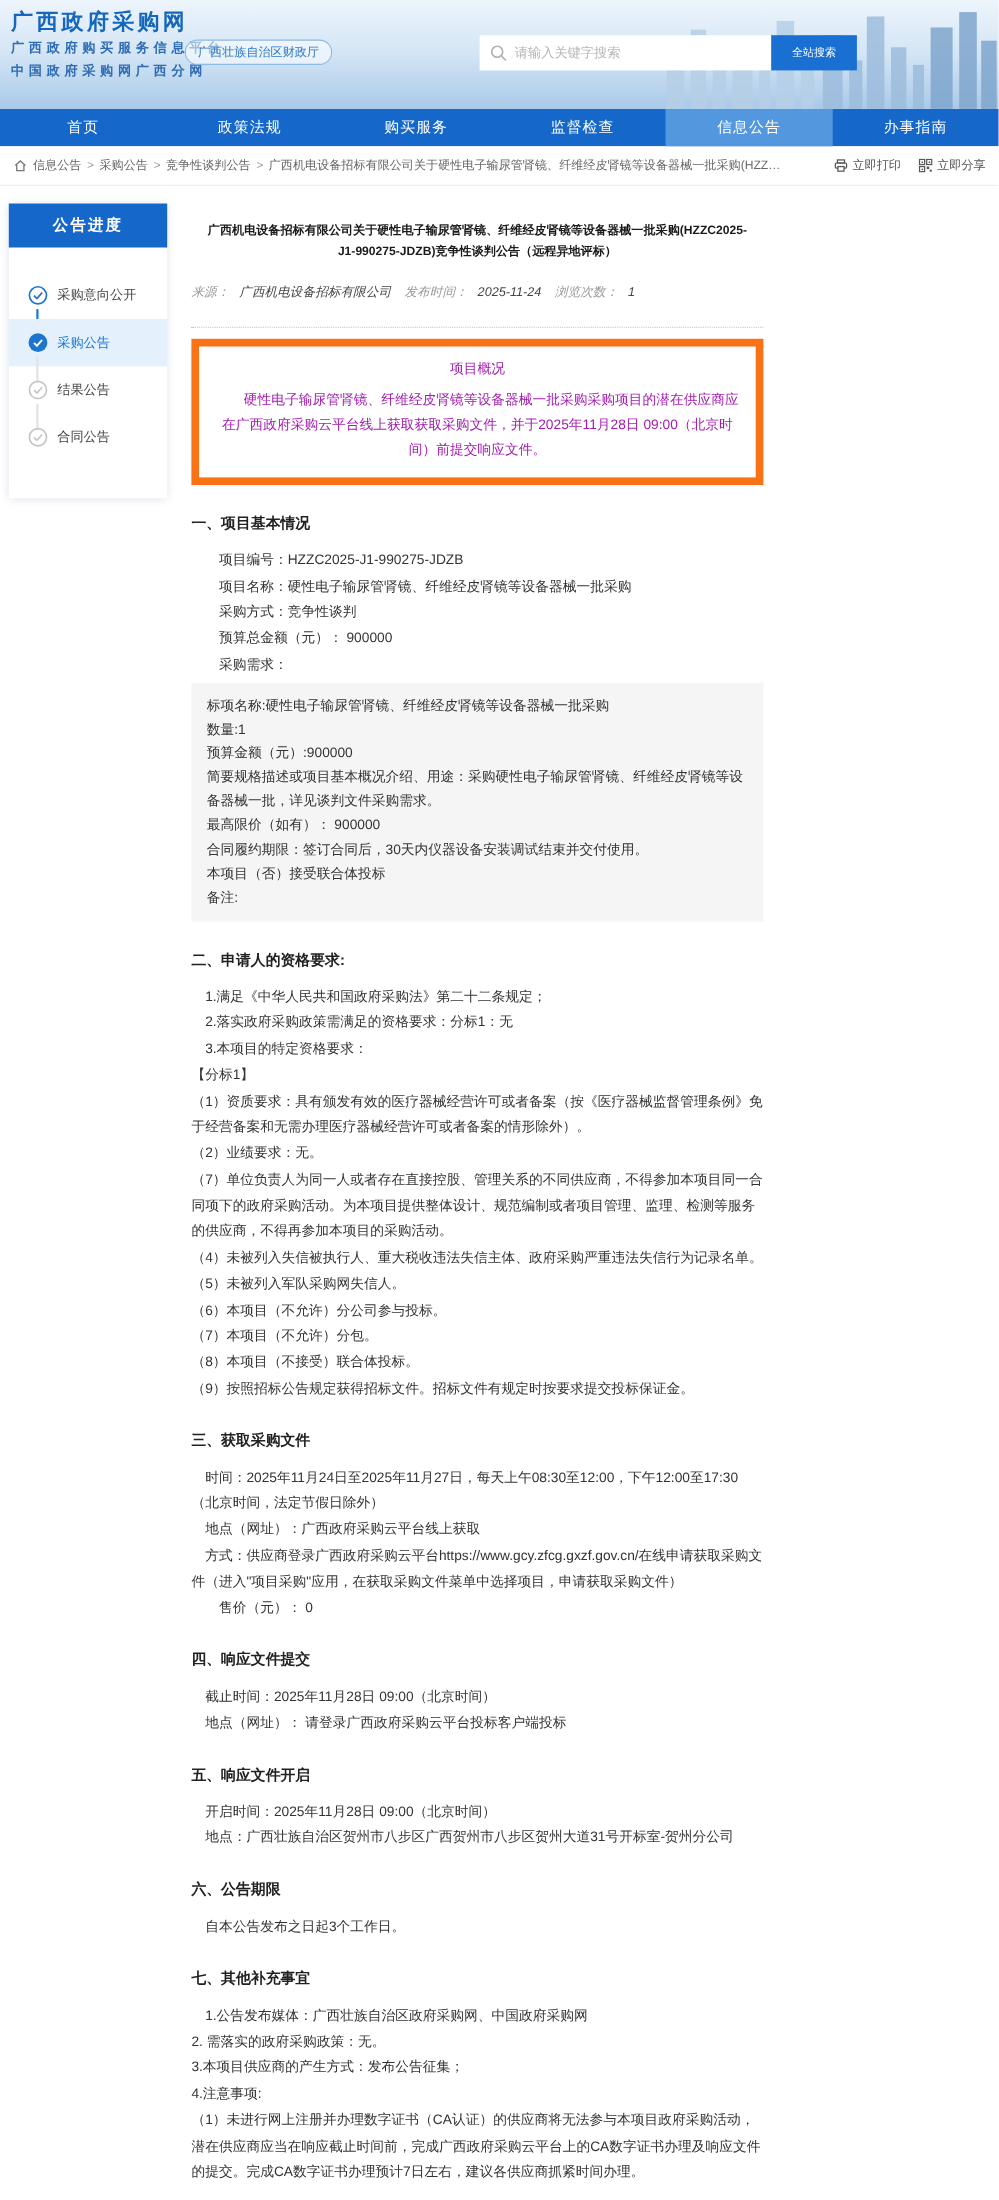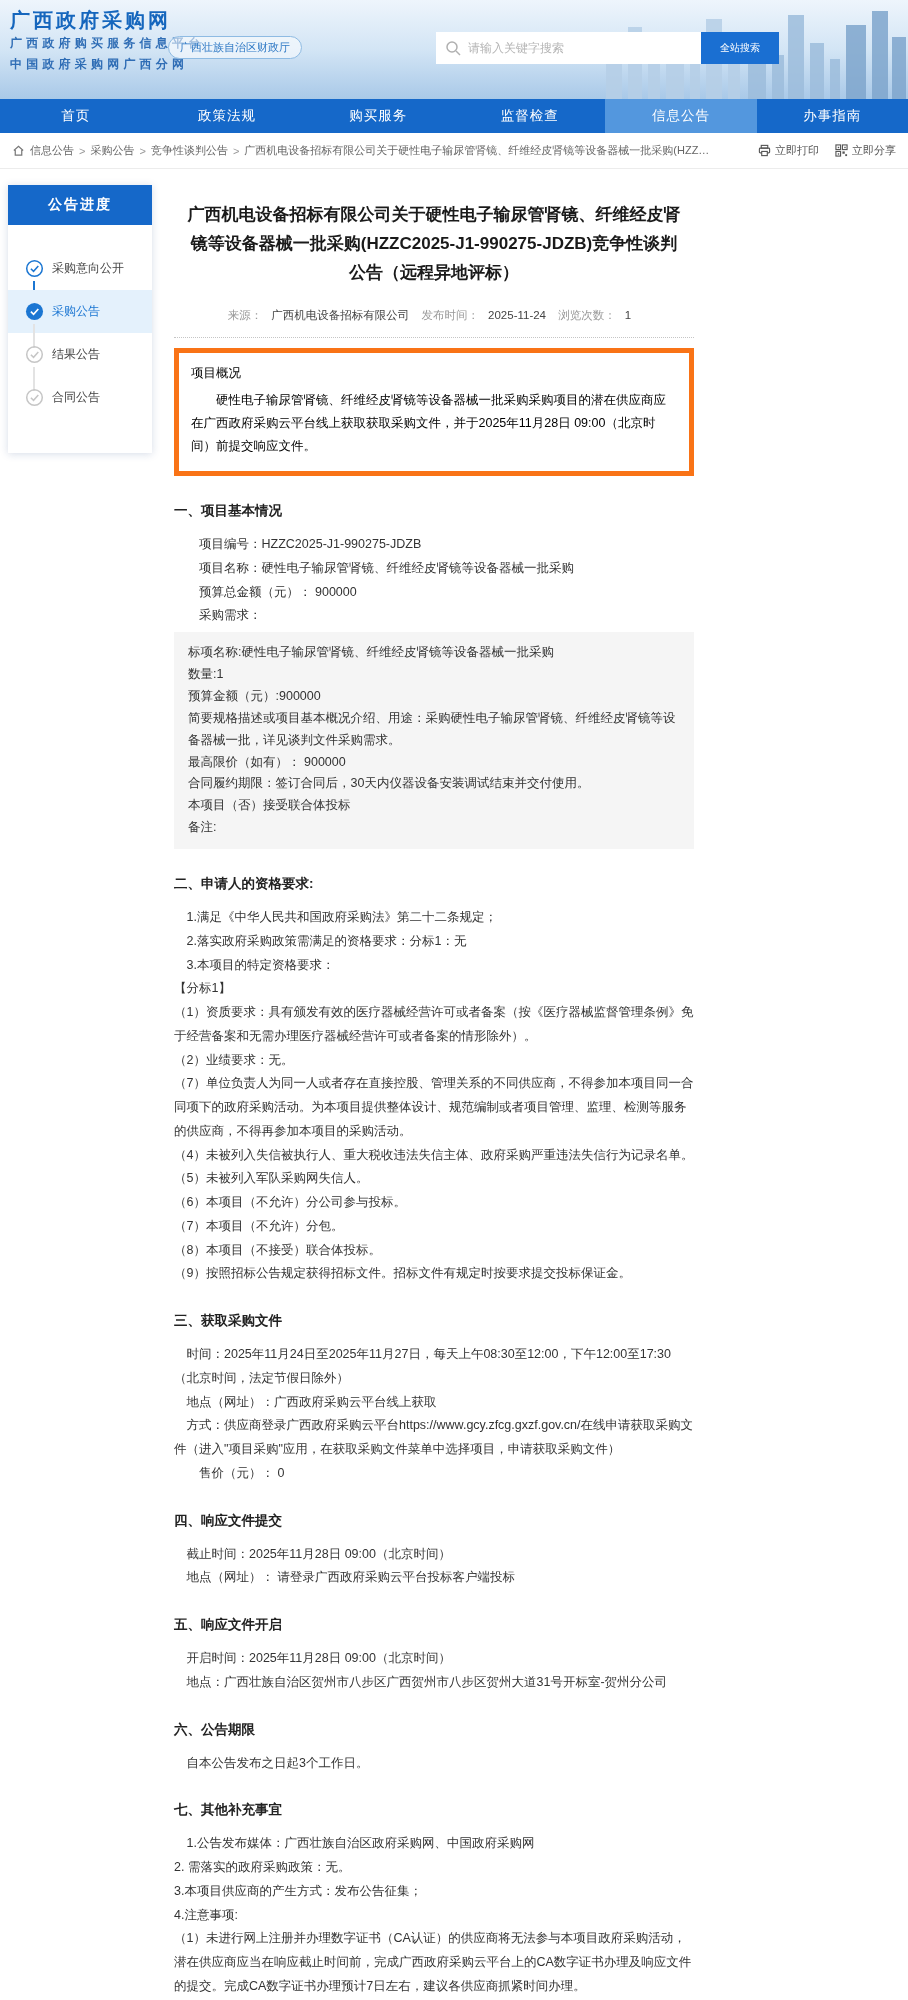--- a/index.html
+++ b/index.html
@@ -77,29 +77,29 @@
   .step.has-line::after {
     content: ""; position: absolute; left: 25px; top: 34px; height: 24px;
     border-left: 2px solid #e3e3e3;
   }
   .step.line-blue::after { border-left-color: #1b76d2; }
 
   
   .main-col { flex: 1; padding: 4px 0 0 16px; }
   .article { width: 520px; }
   .article-title {
-    font-size: 17px; font-weight: bold; color: #1a1a1a; text-align: center;
+    font-size: 11px; font-weight: bold; color: #1a1a1a; text-align: center;
     line-height: 1.7; margin: 12px 12px 20px;
   }
-  .meta { text-align: center; font-size: 11.5px; color: #999; margin-bottom: 14px; }
+  .meta { font-size: 11.5px; color: #999; margin-bottom: 24px; font-style: italic; }
   .meta b { font-weight: normal; color: #444; }
   .meta span { margin: 0 9px 0 0; }
   .dotted-sep { border-top: 1px dotted #c5c5c5; margin: 8px 0 10px; }
 
-  .overview-box { border: 5px solid #f97316; padding: 9px 12px 13px; font-size: 12.5px; color: #000000; line-height: 1.85; }
+  .overview-box { border: 7px solid #f97316; padding: 9px 12px 13px; font-size: 12.5px; color: #a21caf; line-height: 1.85; text-align: center; }
   .overview-title { margin-bottom: 4px; }
   .overview-text { text-indent: 2em; }
 
   .sec { margin-top: 26px; }
   .sec-h { font-size: 13.5px; font-weight: bold; color: #222; margin-bottom: 13px; }
   .para { font-size: 12.5px; color: #333; line-height: 1.9; }
   .ind1 { text-indent: 1em; }
   .ind2 { text-indent: 2em; }
   .gray-box { background: #f5f5f5; padding: 10px 14px; margin: 4px 0 2px; }
   .gray-box .para { line-height: 1.75; }
@@ -250,20 +250,21 @@
           <div class="overview-title">项目概况</div>
           <div class="overview-text">硬性电子输尿管肾镜、纤维经皮肾镜等设备器械一批采购采购项目的潜在供应商应在广西政府采购云平台线上获取获取采购文件，并于2025年11月28日 09:00（北京时间）前提交响应文件。</div>
         </div>
 
         <section class="sec">
           <h3 class="sec-h">一、项目基本情况</h3>
           <div>
 
           <p class="para ind2">项目编号：HZZC2025-J1-990275-JDZB</p>
               <p class="para ind2">项目名称：硬性电子输尿管肾镜、纤维经皮肾镜等设备器械一批采购</p>
+              <p class="para ind2">采购方式：竞争性谈判</p>
               <p class="para ind2">预算总金额（元）： 900000</p>
               <p class="para ind2">采购需求：</p>
             </div>
           <div class="gray-box">
             <div>
 
             <p class="para ind0">标项名称:硬性电子输尿管肾镜、纤维经皮肾镜等设备器械一批采购</p>
                 <p class="para ind0">数量:1</p>
                 <p class="para ind0">预算金额（元）:900000</p>
                 <p class="para ind0">简要规格描述或项目基本概况介绍、用途：采购硬性电子输尿管肾镜、纤维经皮肾镜等设备器械一批，详见谈判文件采购需求。</p>

